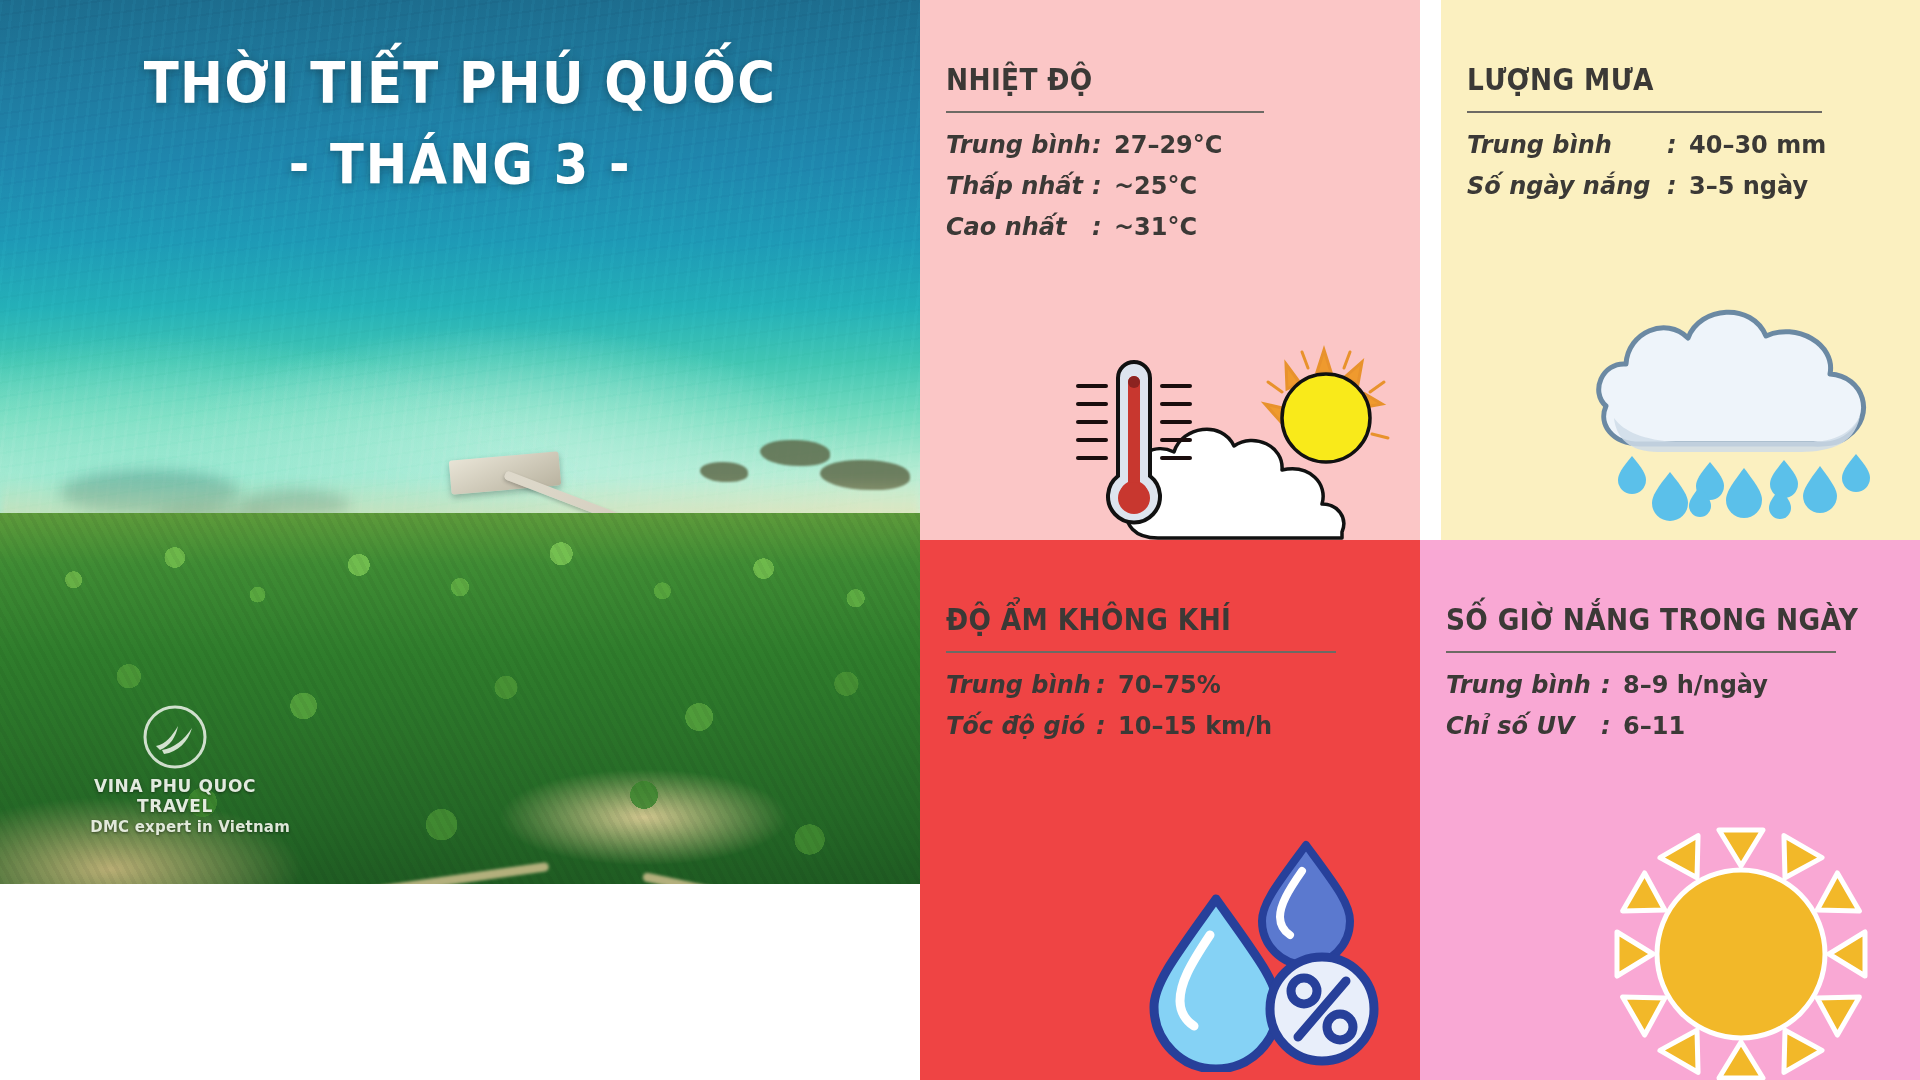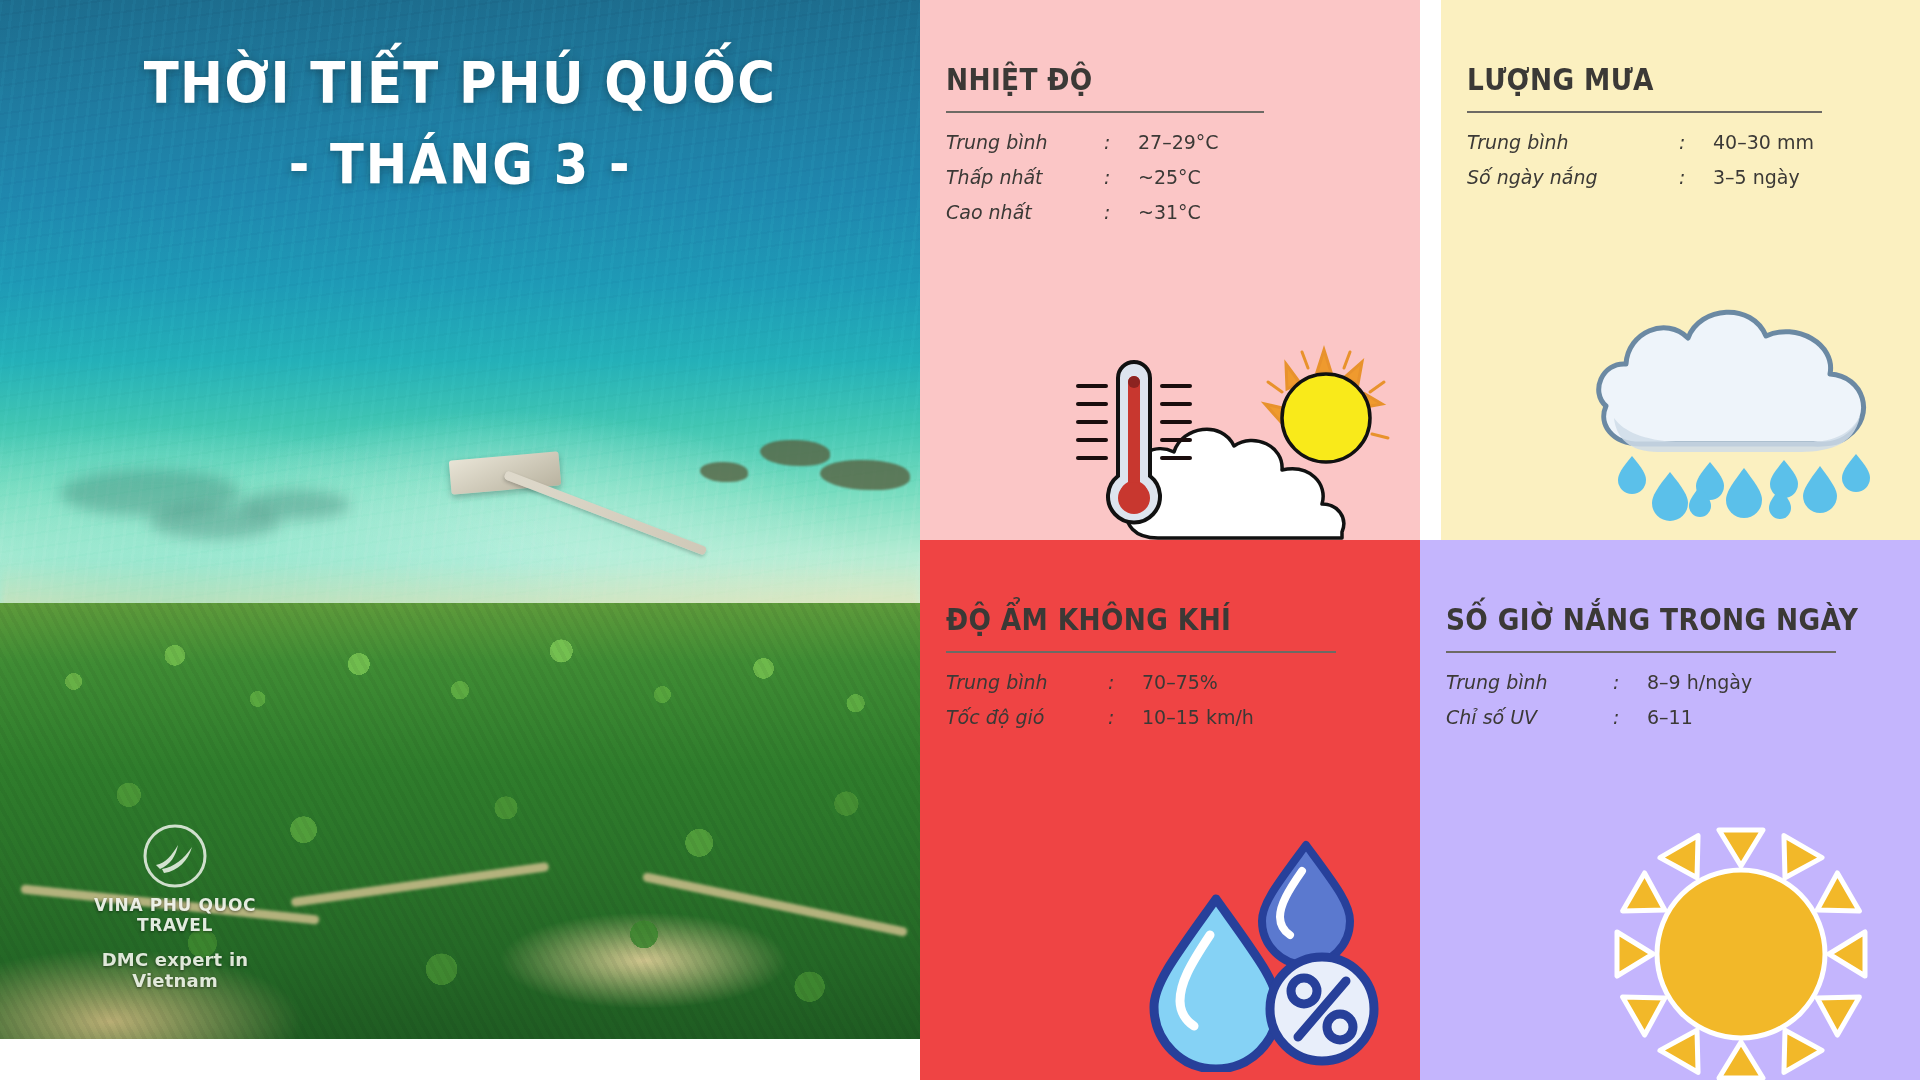--- a/index.html
+++ b/index.html
@@ -6,21 +6,21 @@
   html,body { width:1920px; height:1080px; overflow:hidden; }
   body {
     font-family:"Liberation Sans", sans-serif;
     background:#ffffff;
   }
   #page { position:relative; width:1920px; height:1080px; display:flex; }
 
   
   .photo {
     position:relative;
-    width:920px; height:1039px;
+    width:920px; height:884px;
     flex:0 0 920px;
     overflow:hidden;
     background:#10506b;
   }
   
   .sea {
     position:absolute; left:0; top:0; width:100%; height:62%;
     background:
       radial-gradient(ellipse 700px 300px at 18% 95%, #8fe6cf 0%, rgba(143,230,207,0) 62%),
       radial-gradient(ellipse 600px 260px at 55% 88%, #b6efdd 0%, rgba(182,239,221,0) 60%),
@@ -132,53 +132,54 @@
   }
   .logo-mark{ width:66px; height:66px; margin:0 auto 6px; }
   .logo-name{
     font-family:"DejaVu Sans", sans-serif; font-weight:700;
     font-size:17px; color:#f3f6ef; letter-spacing:.6px;
     text-shadow:0 1px 3px rgba(0,0,0,.55);
     text-align:center;
   }
   .logo-tag{
     font-family:"DejaVu Sans", sans-serif; font-weight:700;
-    font-size:18px; color:#eef3e8; letter-spacing:.2px; margin-top:14px;
+    font-size:15px; color:#eef3e8; letter-spacing:.2px; margin-top:2px;
     text-shadow:0 1px 3px rgba(0,0,0,.55);
+    text-align:right;
   }
 
   
   .grid{
     width:1000px; height:817px; flex:0 0 1000px;
     display:grid;
     grid-template-columns:500px 500px;
     grid-template-rows:540px 540px;
   }
   .panel{ position:relative; overflow:hidden; padding:62px 0 0 26px; }
   .p-temp { background:#fbc6c6; }
   .p-rain { background:#fbf0c0;margin-left:21px; }
   .p-humid{ background:#ef4444; }
-  .p-sun  { background:#c4b5fd; }
+  .p-sun  { background:#f9a8d4; }
 
   .p-head{
     font-family:"DejaVu Sans", sans-serif;
     font-weight:700; font-size:30px; letter-spacing:.4px;
     color:#3b3936; transform:scaleX(.88); transform-origin:left center;
     white-space:nowrap;
   }
   .rule{ height:2px; background:#6d6a64; margin:14px 0 18px; }
   .p-temp  .rule{ width:318px; }
   .p-rain  .rule{ width:355px; }
   .p-humid .rule{ width:390px; }
   .p-sun   .rule{ width:390px; }
 
   .rows{ display:grid; row-gap:13px; }
   .row{ display:flex; align-items:baseline; white-space:nowrap;
-        font-family:"DejaVu Sans", sans-serif; font-weight:400; font-style:italic;
-        color:#3b3936; font-size:19px;gap:12px; }
+        font-family:"DejaVu Sans", sans-serif; font-weight:700; font-style:italic;
+        color:#3b3936; font-size:24px; }
   .row .lab{ display:inline-block; }
   .row .col{ display:inline-block; text-align:left; }
   .row .val{ font-style:normal; }
   .p-temp  .lab{ width:146px; }
   .p-rain  .lab{ width:200px; }
   .p-humid .lab{ width:150px; }
   .p-sun   .lab{ width:155px; }
   .row .col{ width:22px; }
 
   

